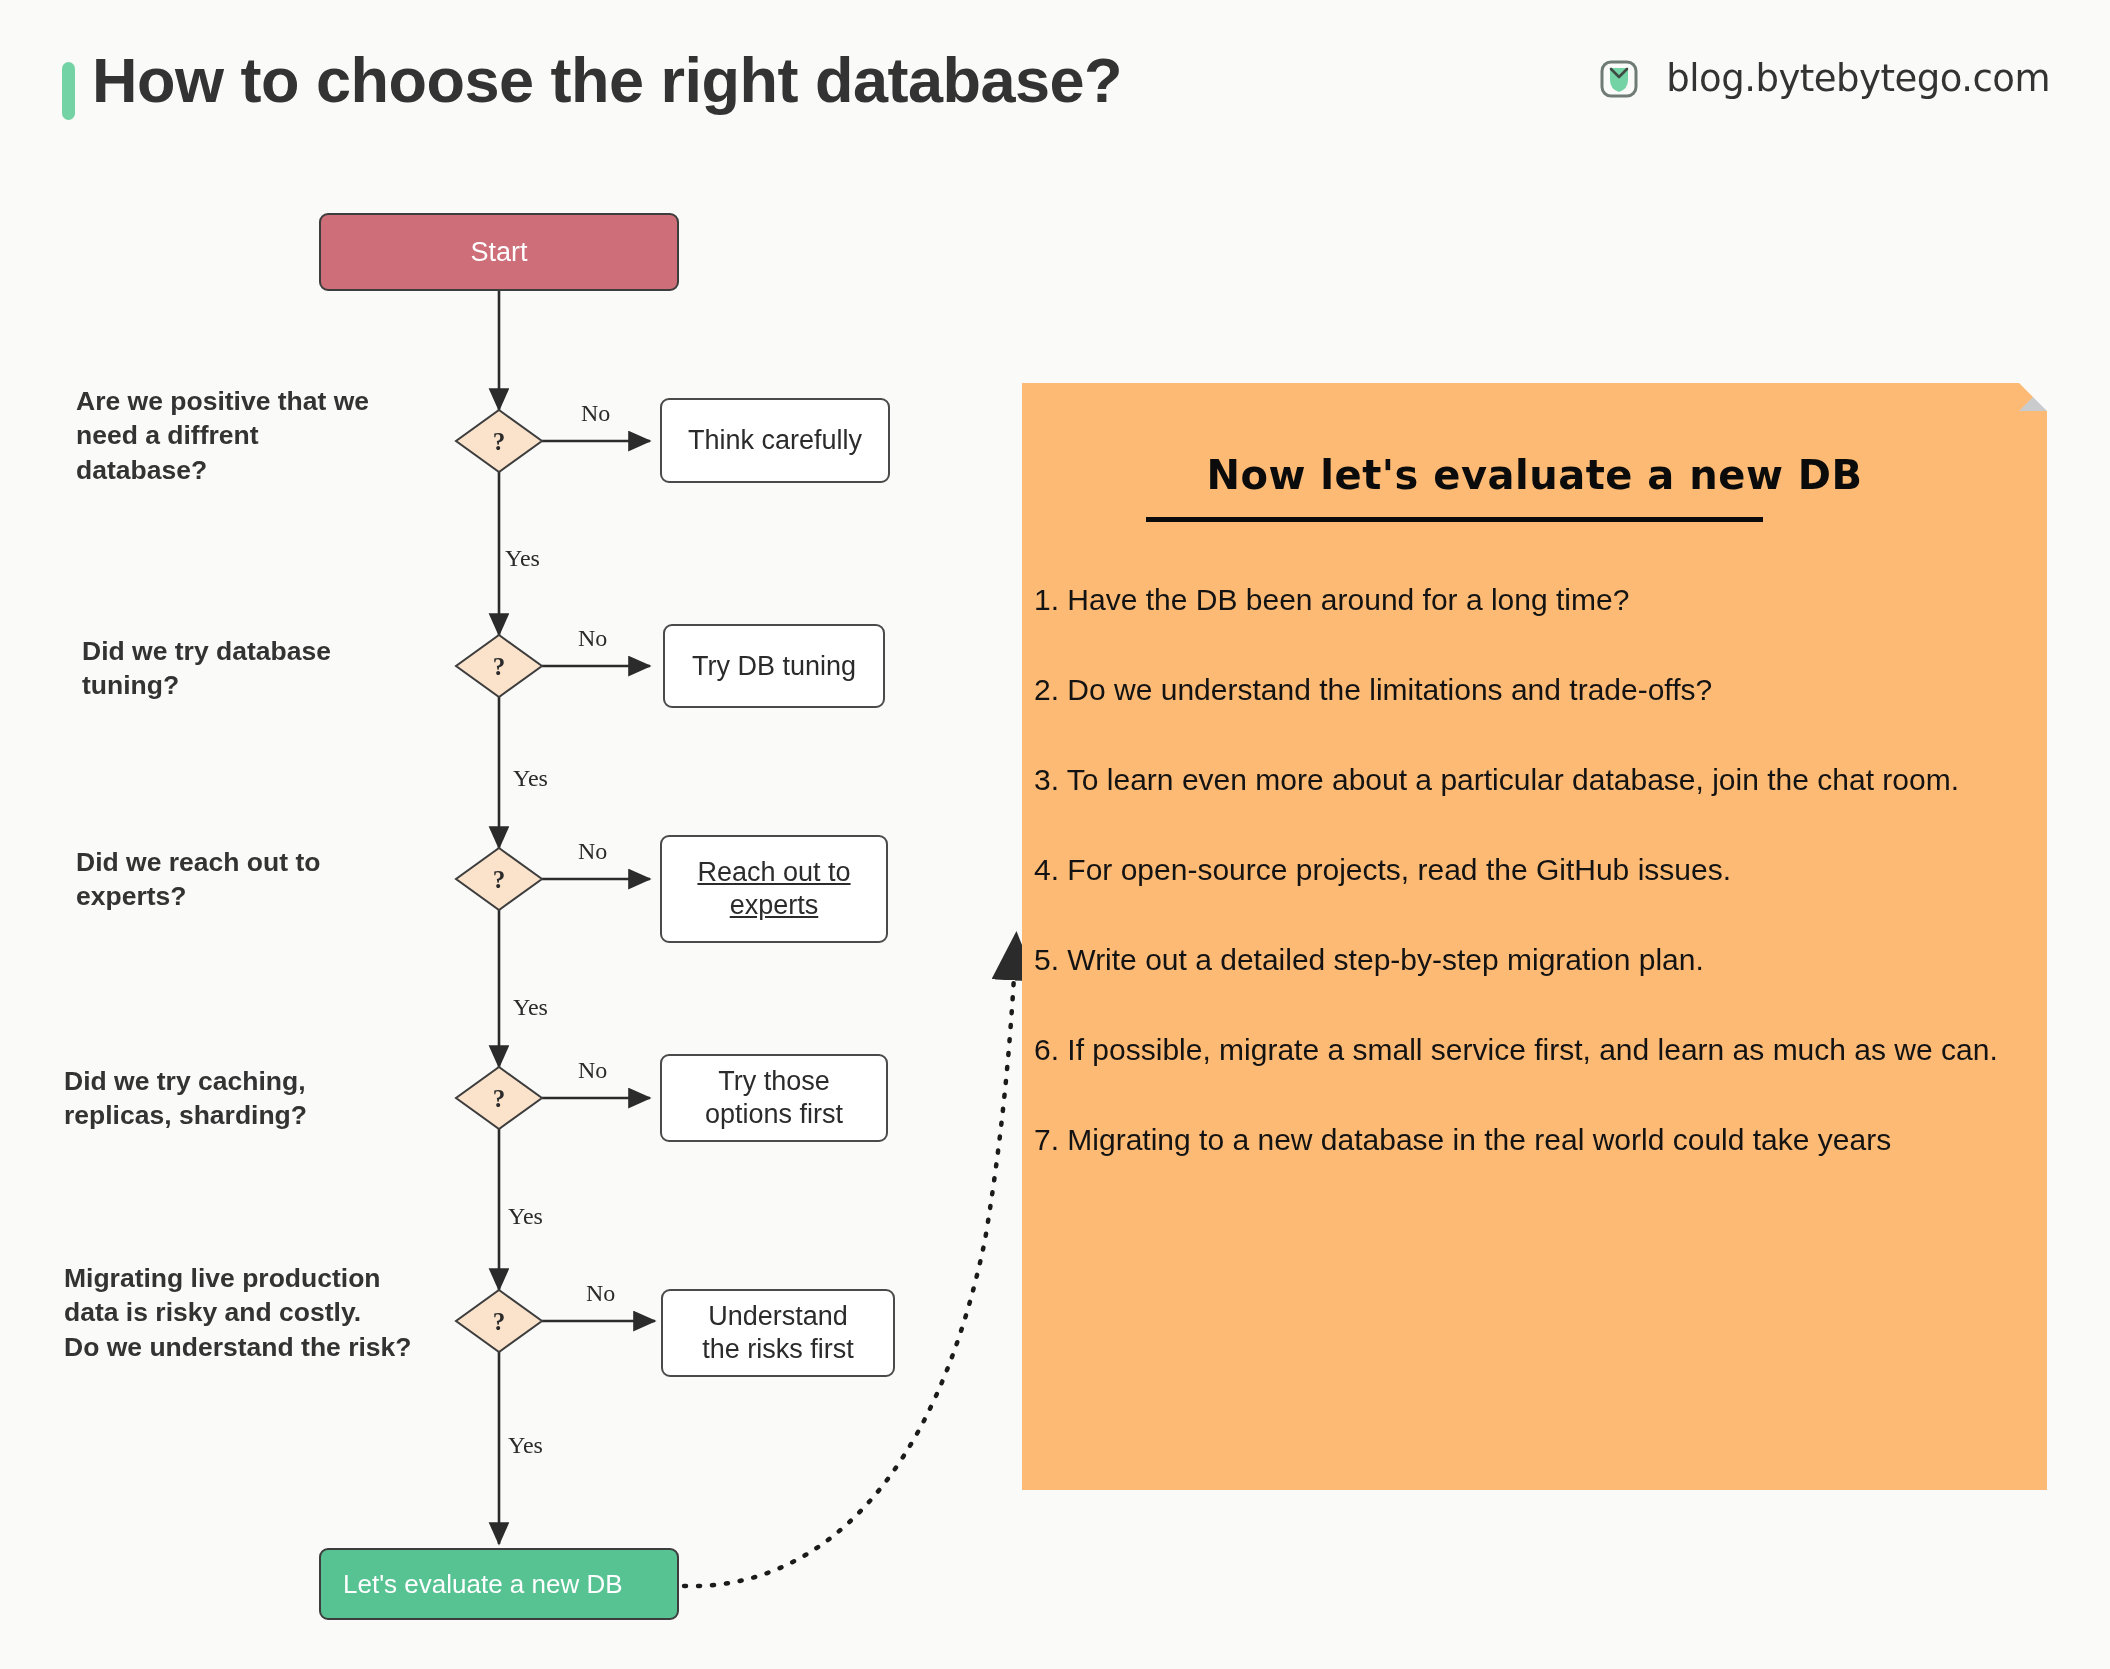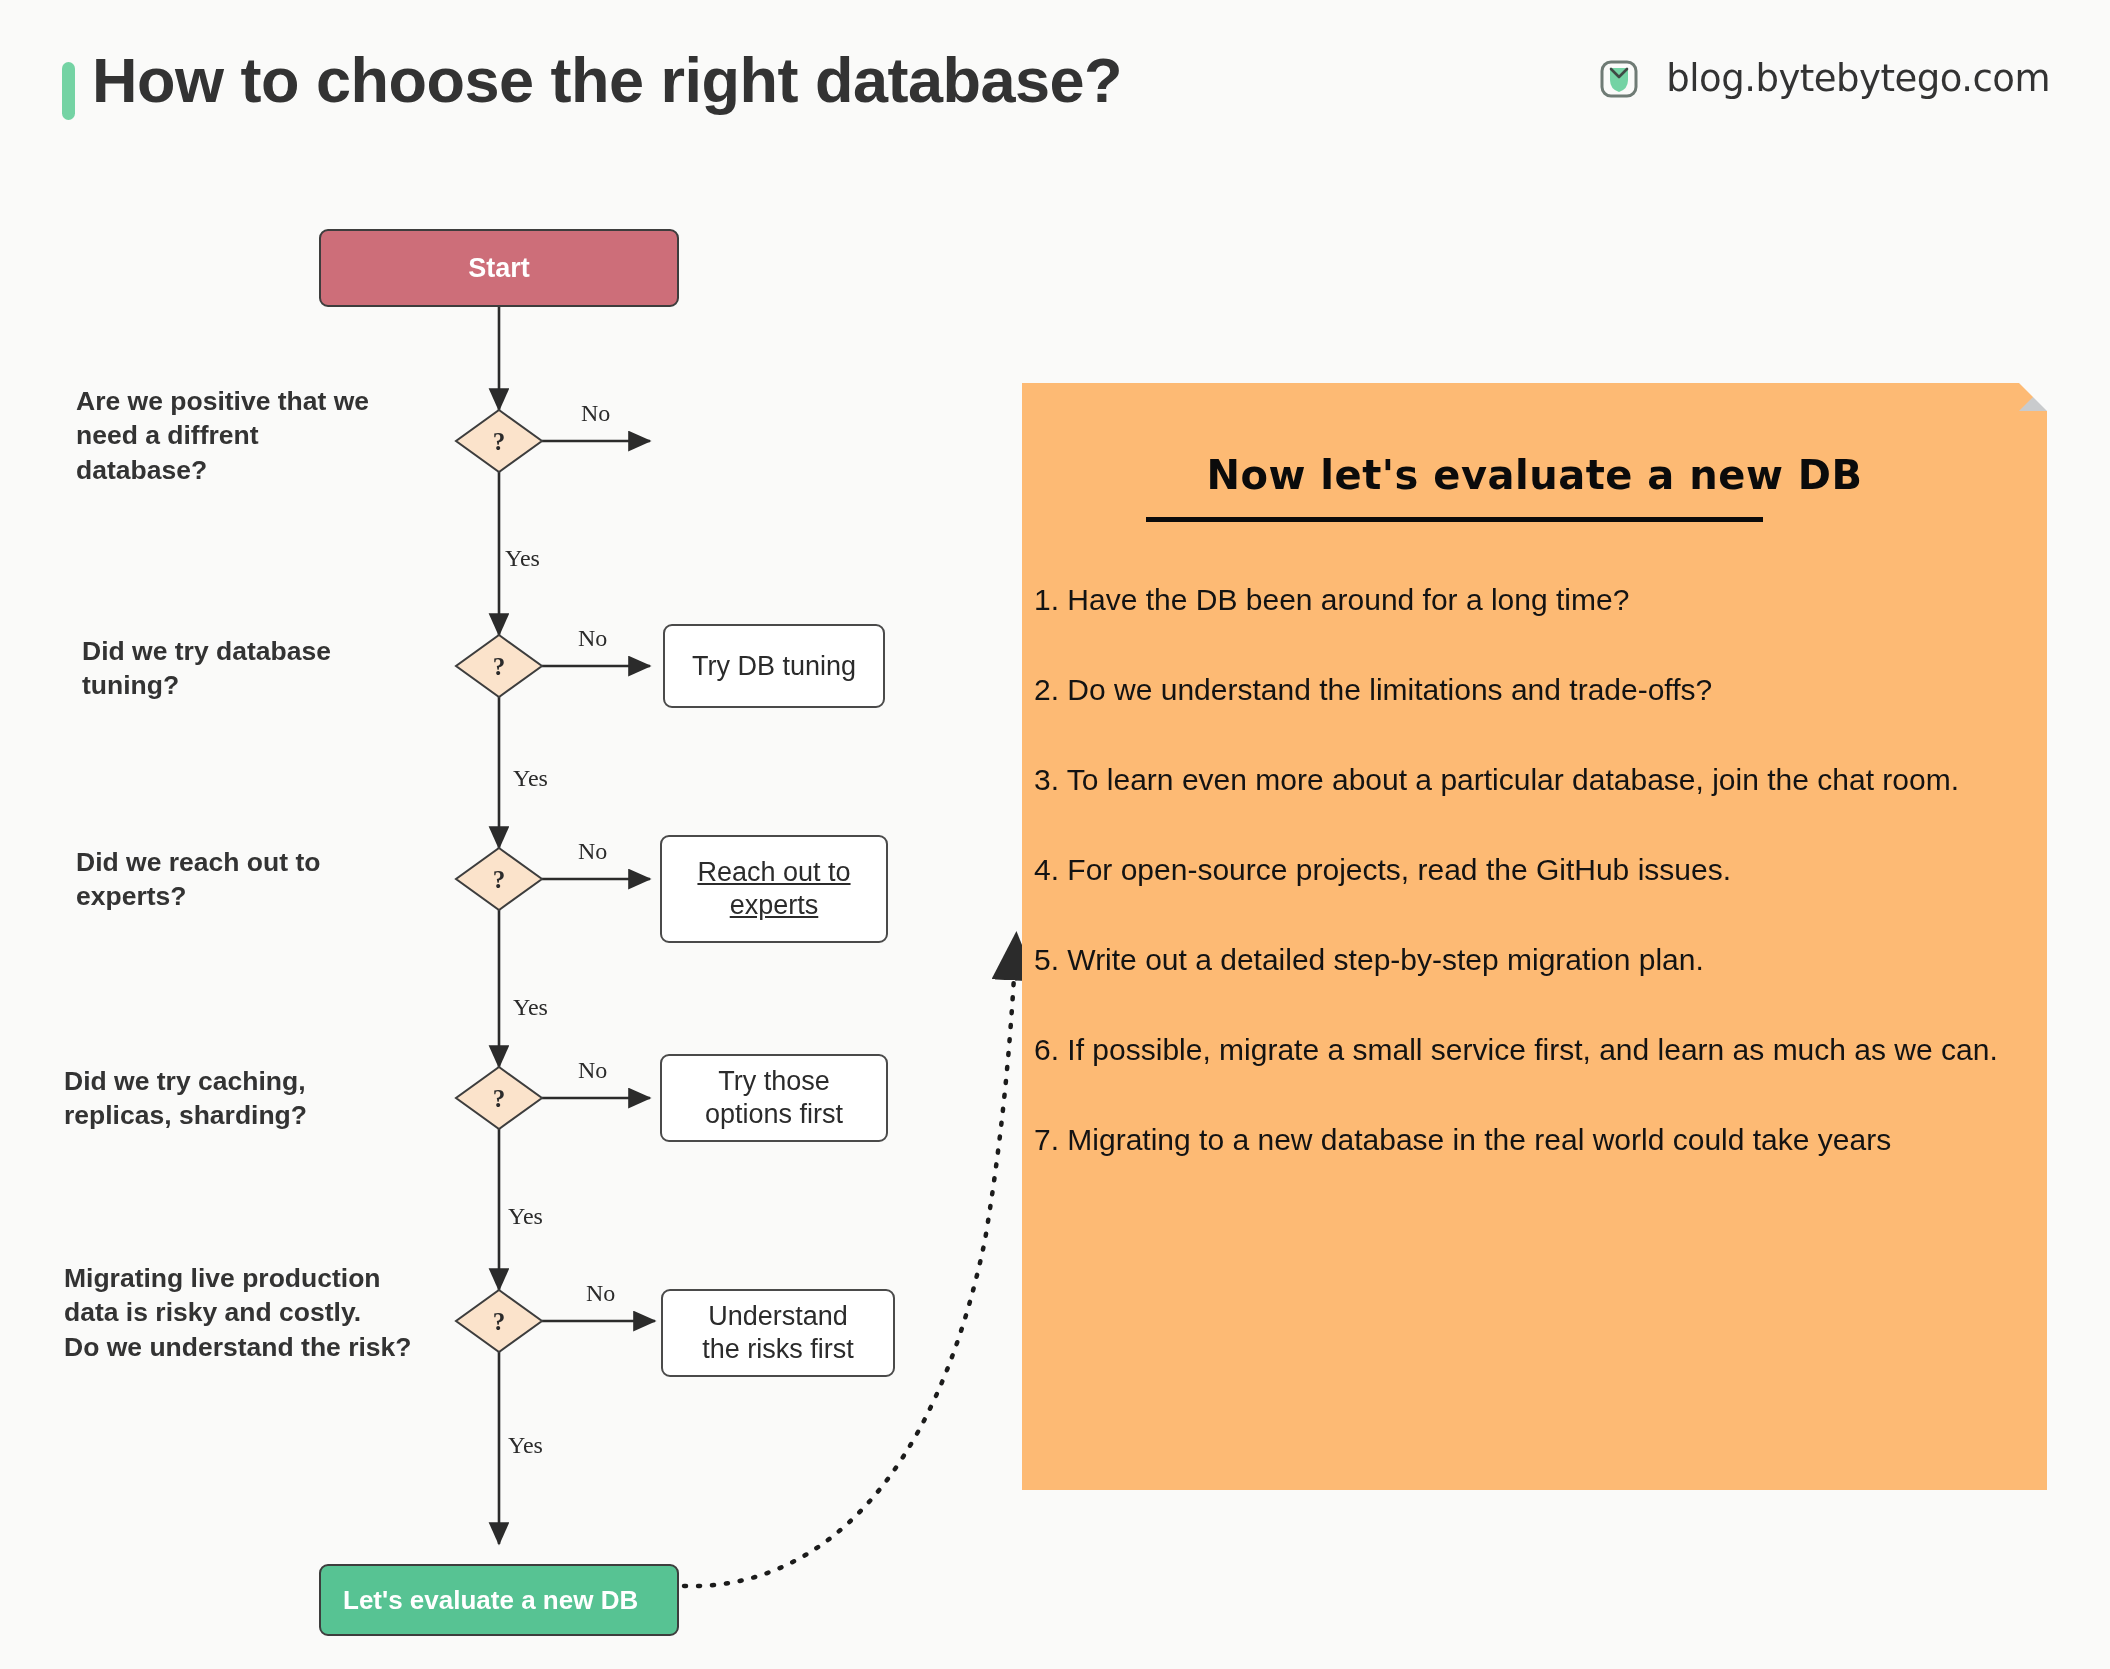--- a/index.html
+++ b/index.html
@@ -49,21 +49,21 @@
     font-size: 26.5px; font-weight: bold; color: #333333;
     line-height: 1.30;
     white-space: pre-line;
   }
 
   .term-box {
     position: absolute;
     border: 2px solid #3d3d3d;
     border-radius: 9px;
     display: flex; align-items: center; justify-content: center;
-    font-size: 27px; font-weight: bold; color: #ffffff; margin-top: 16px;
+    font-size: 27px; font-weight: normal; color: #ffffff;
   }
   #node-start {
     left: 319px; top: 213px; width: 360px; height: 78px;
     background: #cd6e79;
   }
   #node-end {
     left: 319px; top: 1548px; width: 360px; height: 72px;
     background: #57c393;
     justify-content: flex-start; padding-left: 22px;
     font-size: 26px;
@@ -217,20 +217,21 @@
   <div class="edge-label" style="left:578px; top:838px;">No</div>
   <div class="edge-label" style="left:578px; top:1057px;">No</div>
   <div class="edge-label" style="left:586px; top:1280px;">No</div>
 
   <div class="edge-label" style="left:505px; top:545px;">Yes</div>
   <div class="edge-label" style="left:513px; top:765px;">Yes</div>
   <div class="edge-label" style="left:513px; top:994px;">Yes</div>
   <div class="edge-label" style="left:508px; top:1203px;">Yes</div>
   <div class="edge-label" style="left:508px; top:1432px;">Yes</div>
 
+  <div class="out-box" style="left:660px; top:398px; width:230px; height:85px;">Think carefully</div>
   <div class="out-box" style="left:663px; top:624px; width:222px; height:84px;">Try DB tuning</div>
   <div class="out-box" style="left:660px; top:835px; width:228px; height:108px;text-decoration:underline;">Reach out to
 experts</div>
   <div class="out-box" style="left:660px; top:1054px; width:228px; height:88px;">Try those
 options first</div>
   <div class="out-box" style="left:661px; top:1277px; width:234px; height:88px;margin-top:12px;">Understand
 the risks first</div>
 
   <div class="term-box" id="node-end">
     <span>Let's evaluate a new DB</span>

